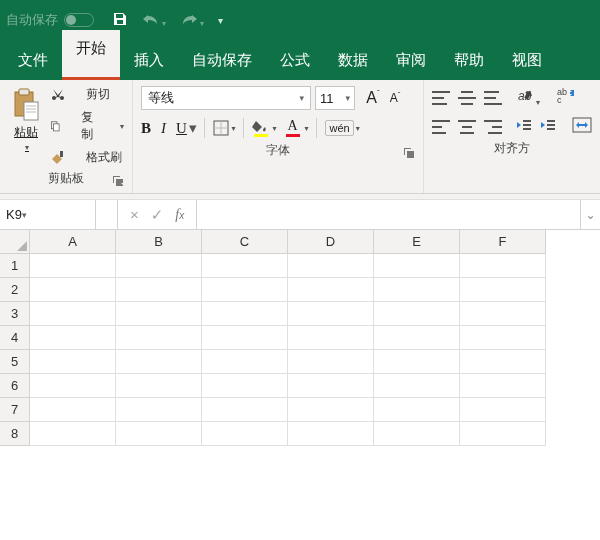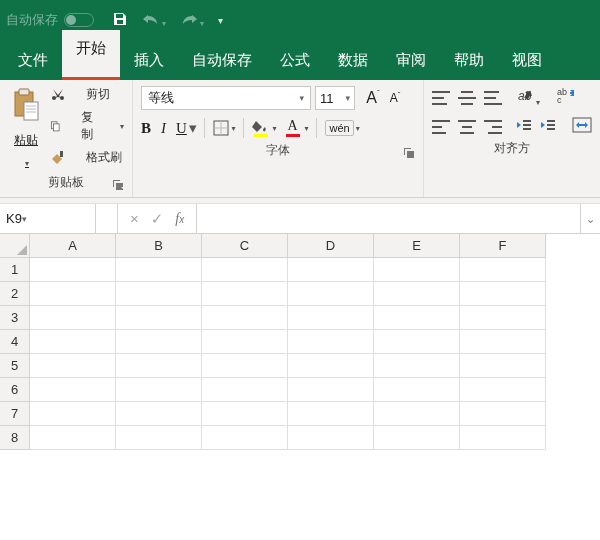--- a/index.html
+++ b/index.html
@@ -24,21 +24,21 @@
   .tab.home { border-bottom:3px solid #d24726; padding-bottom:19px; }
 
   
   .ribbon { background:#f3f2f1; border-bottom:1px solid #d4d2d0; display:flex; }
   .group { border-right:1px solid #e1dfdd; padding: 6px 8px 2px; display:flex; flex-direction:column; }
   .group-body { display:flex; gap:6px; flex:1; align-items:flex-start; }
   .group-label { text-align:center; font-size:12px; color:#444; padding:4px 0 4px; position:relative; }
   .launcher { position:absolute; right:0; bottom:4px; width:12px; height:12px; }
   .launcher svg { width:12px; height:12px; fill:#666; }
 
-  .big-btn { display:flex; flex-direction:column; align-items:center; gap:10px; padding:2px 4px;text-decoration:underline; }
+  .big-btn { display:flex; flex-direction:column; align-items:center; gap:2px; padding:2px 4px;text-decoration:underline; }
   .big-btn .lbl { font-size:12px; }
   .mini-list { display:flex; flex-direction:column; gap:6px; }
   .mini-item { display:flex; align-items:center; gap:20px; font-size:12px; color:#333; }
   .mini-item svg { width:16px; height:16px; }
 
   .font-group .row1 { display:flex; gap:4px; align-items:center; margin-bottom:8px;}
   .font-name { width:170px; height:24px; border:1px solid #c8c6c4; background:#fff; display:flex; align-items:center; padding:0 6px; font-size:13px; justify-content:space-between;gap:40px;}
   .font-size { width:40px; height:24px; border:1px solid #c8c6c4; background:#fff; display:flex; align-items:center; padding:0 4px; font-size:13px; justify-content:space-between;}
   .dd { font-size:9px; color:#666; }
   .grow-shrink { display:flex; gap:2px; margin-left:4px;}

